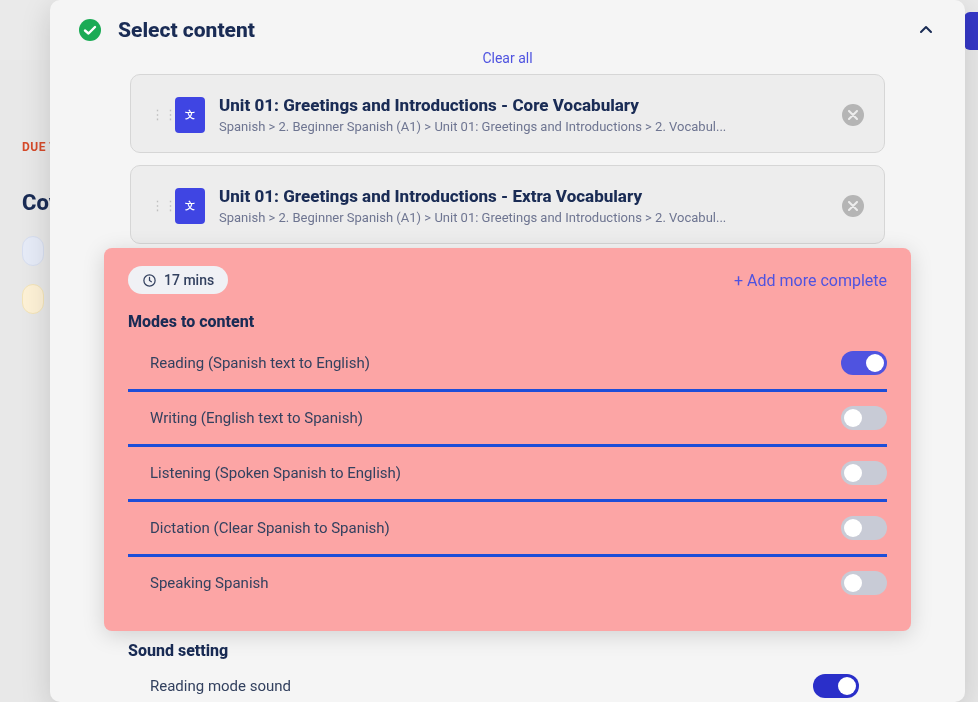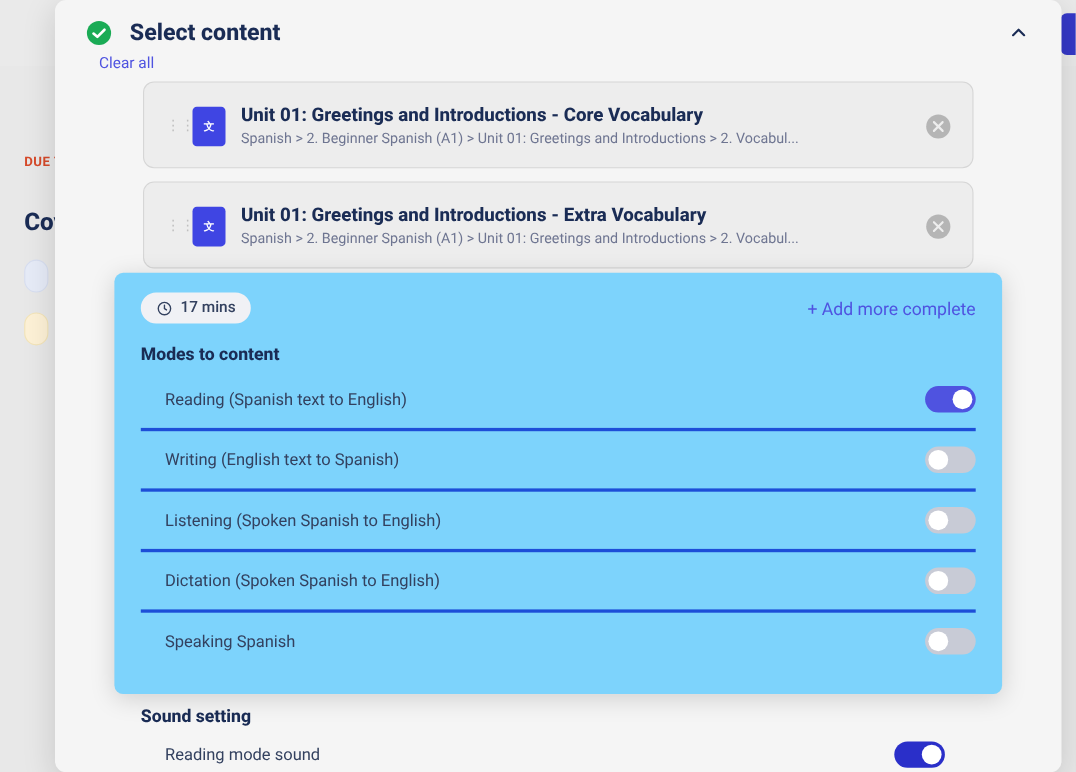--- a/index.html
+++ b/index.html
@@ -82,21 +82,21 @@
     flex: 1;
   }
   .chevron {
     width: 22px; height: 22px;
     display: inline-flex; align-items: center; justify-content: center;
     color: #1a2c55;
     cursor: pointer;
   }
 
   .clear-row {
-    display: flex; justify-content: flex-start;
+    display: flex; justify-content: center;
     padding: 0 40px 8px 40px;
   }
   .clear-link {
     font-size: 14px;
     color: #4f53e0;
     cursor: pointer;
   }
 
   .content-cards {
     padding: 0 80px;
@@ -149,21 +149,21 @@
     border-radius: 50%;
     background: #b5b5b5;
     color: #ededed;
     display: inline-flex; align-items: center; justify-content: center;
     cursor: pointer;
     flex: 0 0 auto;
   }
 
   .highlight-box {
     margin: 4px 54px 0 54px;
-    background: #7dd3fc;
+    background: #fca5a5;
     border-radius: 8px;
     box-shadow: 0 4px 22px rgba(0,0,0,0.15);
     padding: 18px 24px 22px 24px;
     position: relative;
   }
   .hb-top {
     display: flex;
     align-items: center;
     justify-content: space-between;
     margin-bottom: 18px;
@@ -348,21 +348,21 @@
             <span class="knob"></span>
           </span>
       </div>
       <div class="mode-row">
         <span class="mode-label">Listening (Spoken Spanish to English)</span>
         <span class="toggle off">
             <span class="knob"></span>
           </span>
       </div>
       <div class="mode-row">
-        <span class="mode-label">Dictation (Spoken Spanish to English)</span>
+        <span class="mode-label">Dictation (Clear Spanish to Spanish)</span>
         <span class="toggle off">
             <span class="knob"></span>
           </span>
       </div>
       <div class="mode-row">
         <span class="mode-label">Speaking Spanish</span>
         <span class="toggle off">
             <span class="knob"></span>
           </span>
       </div>

